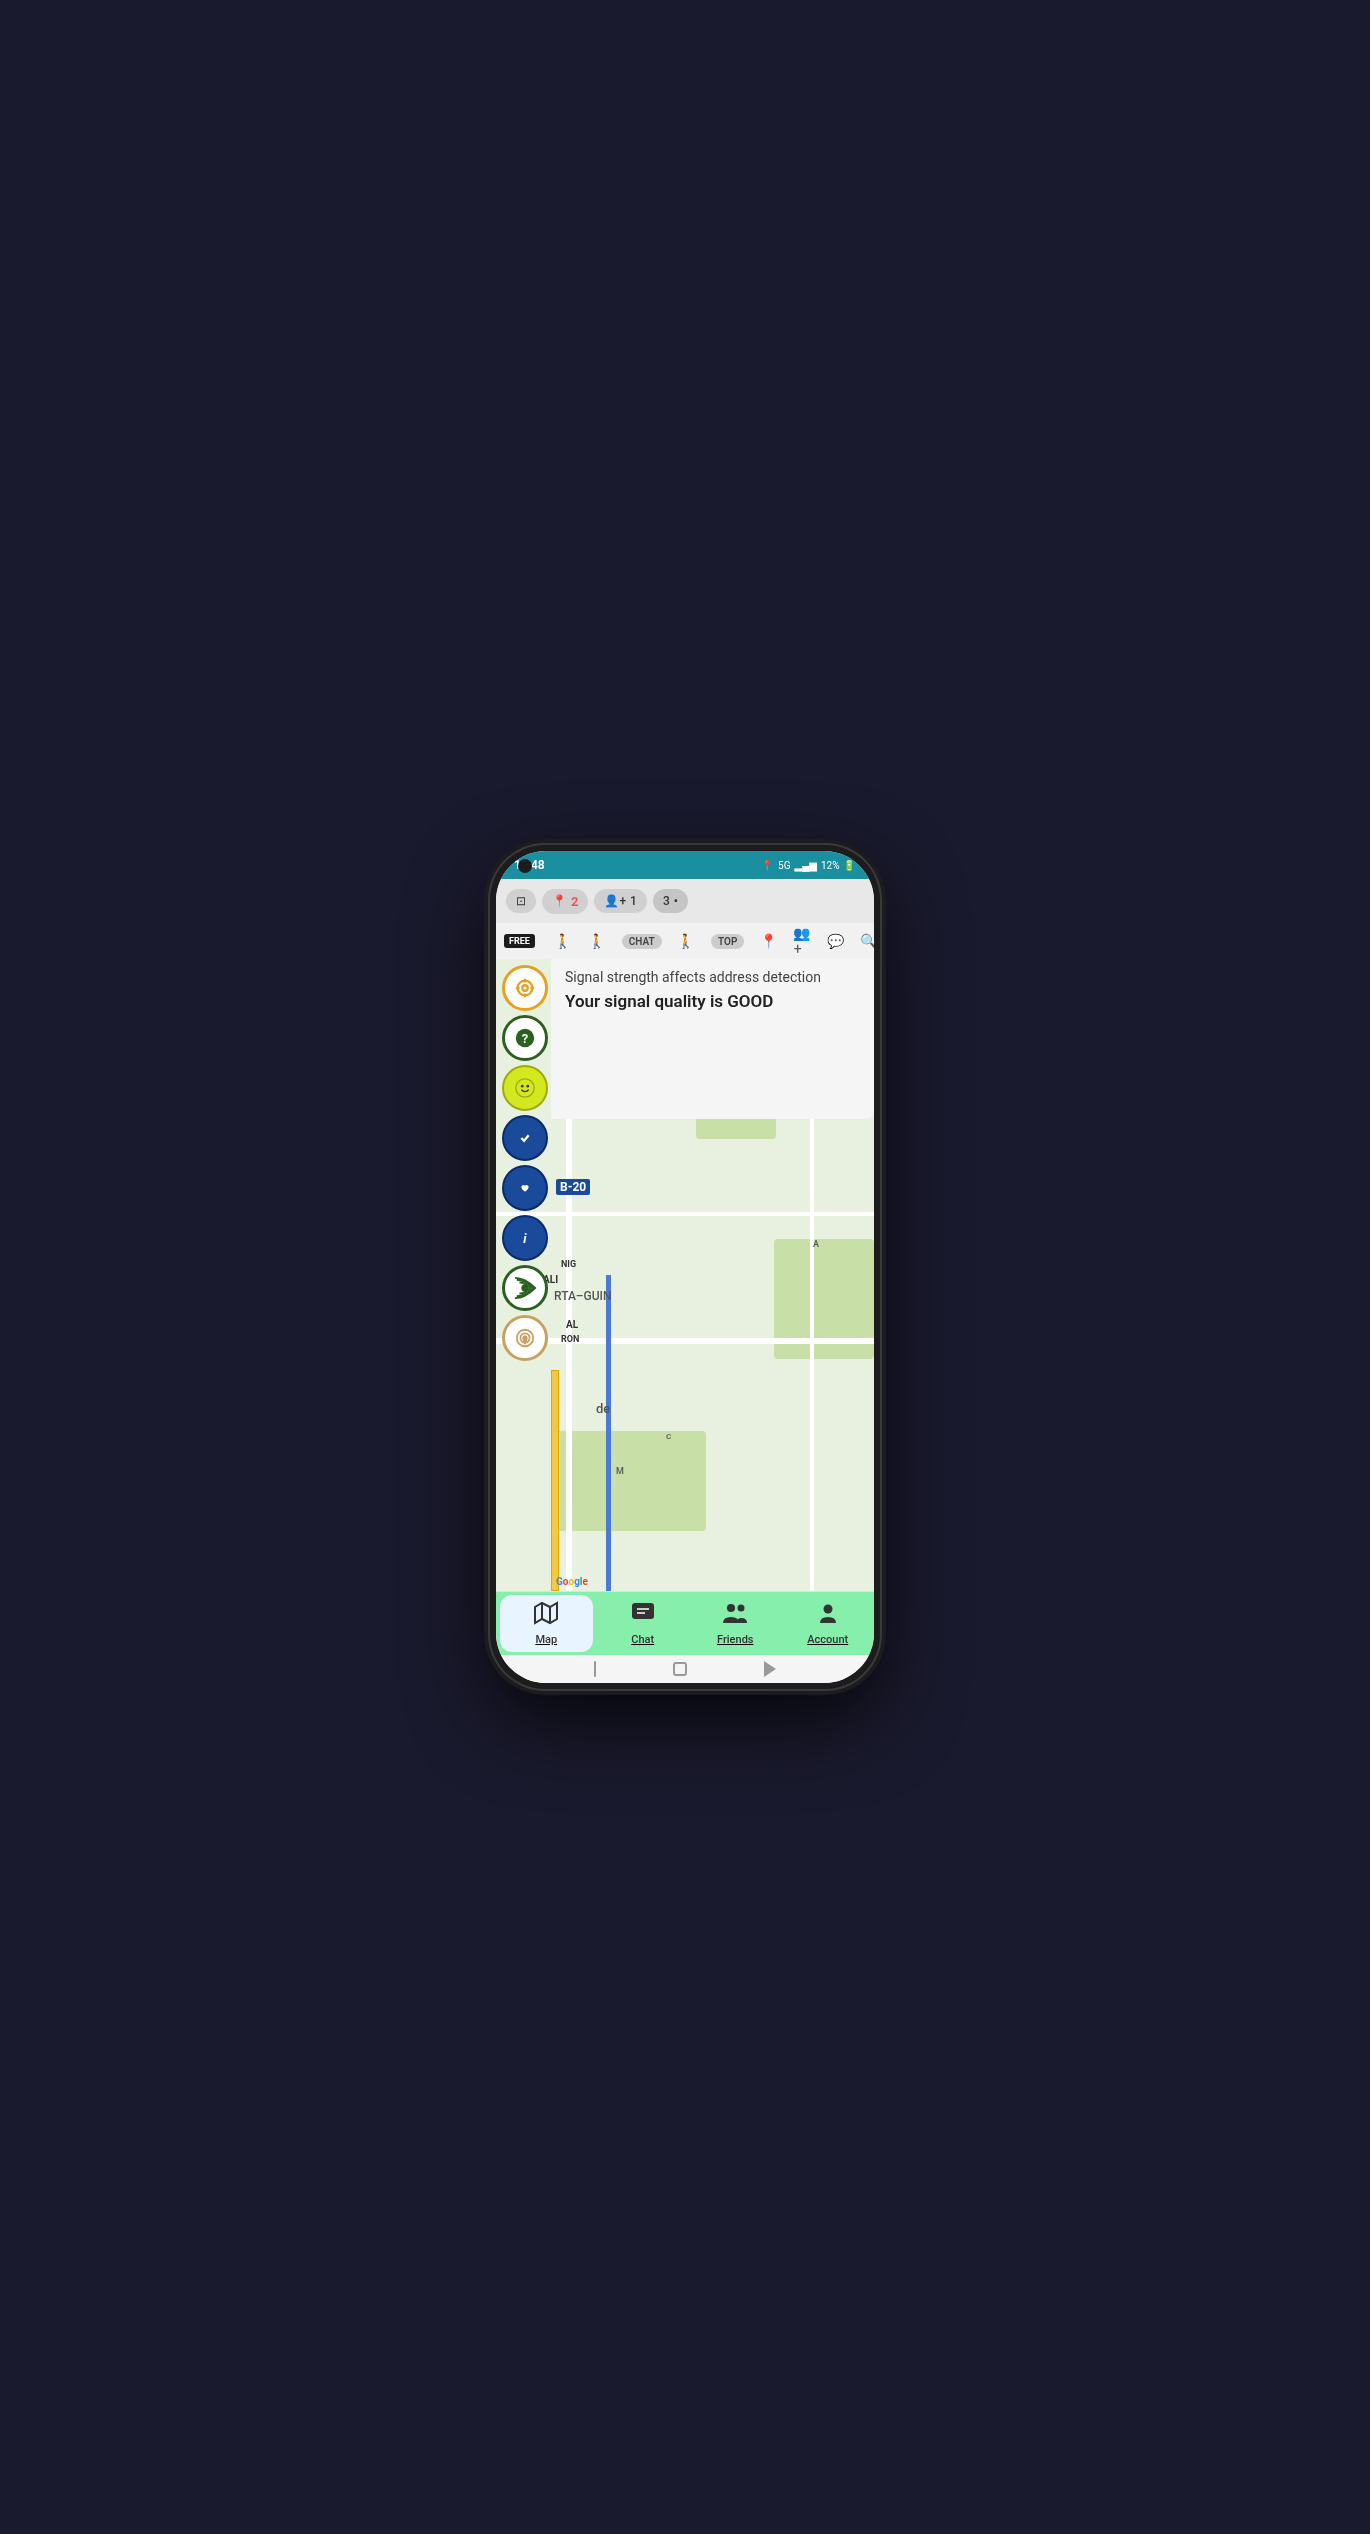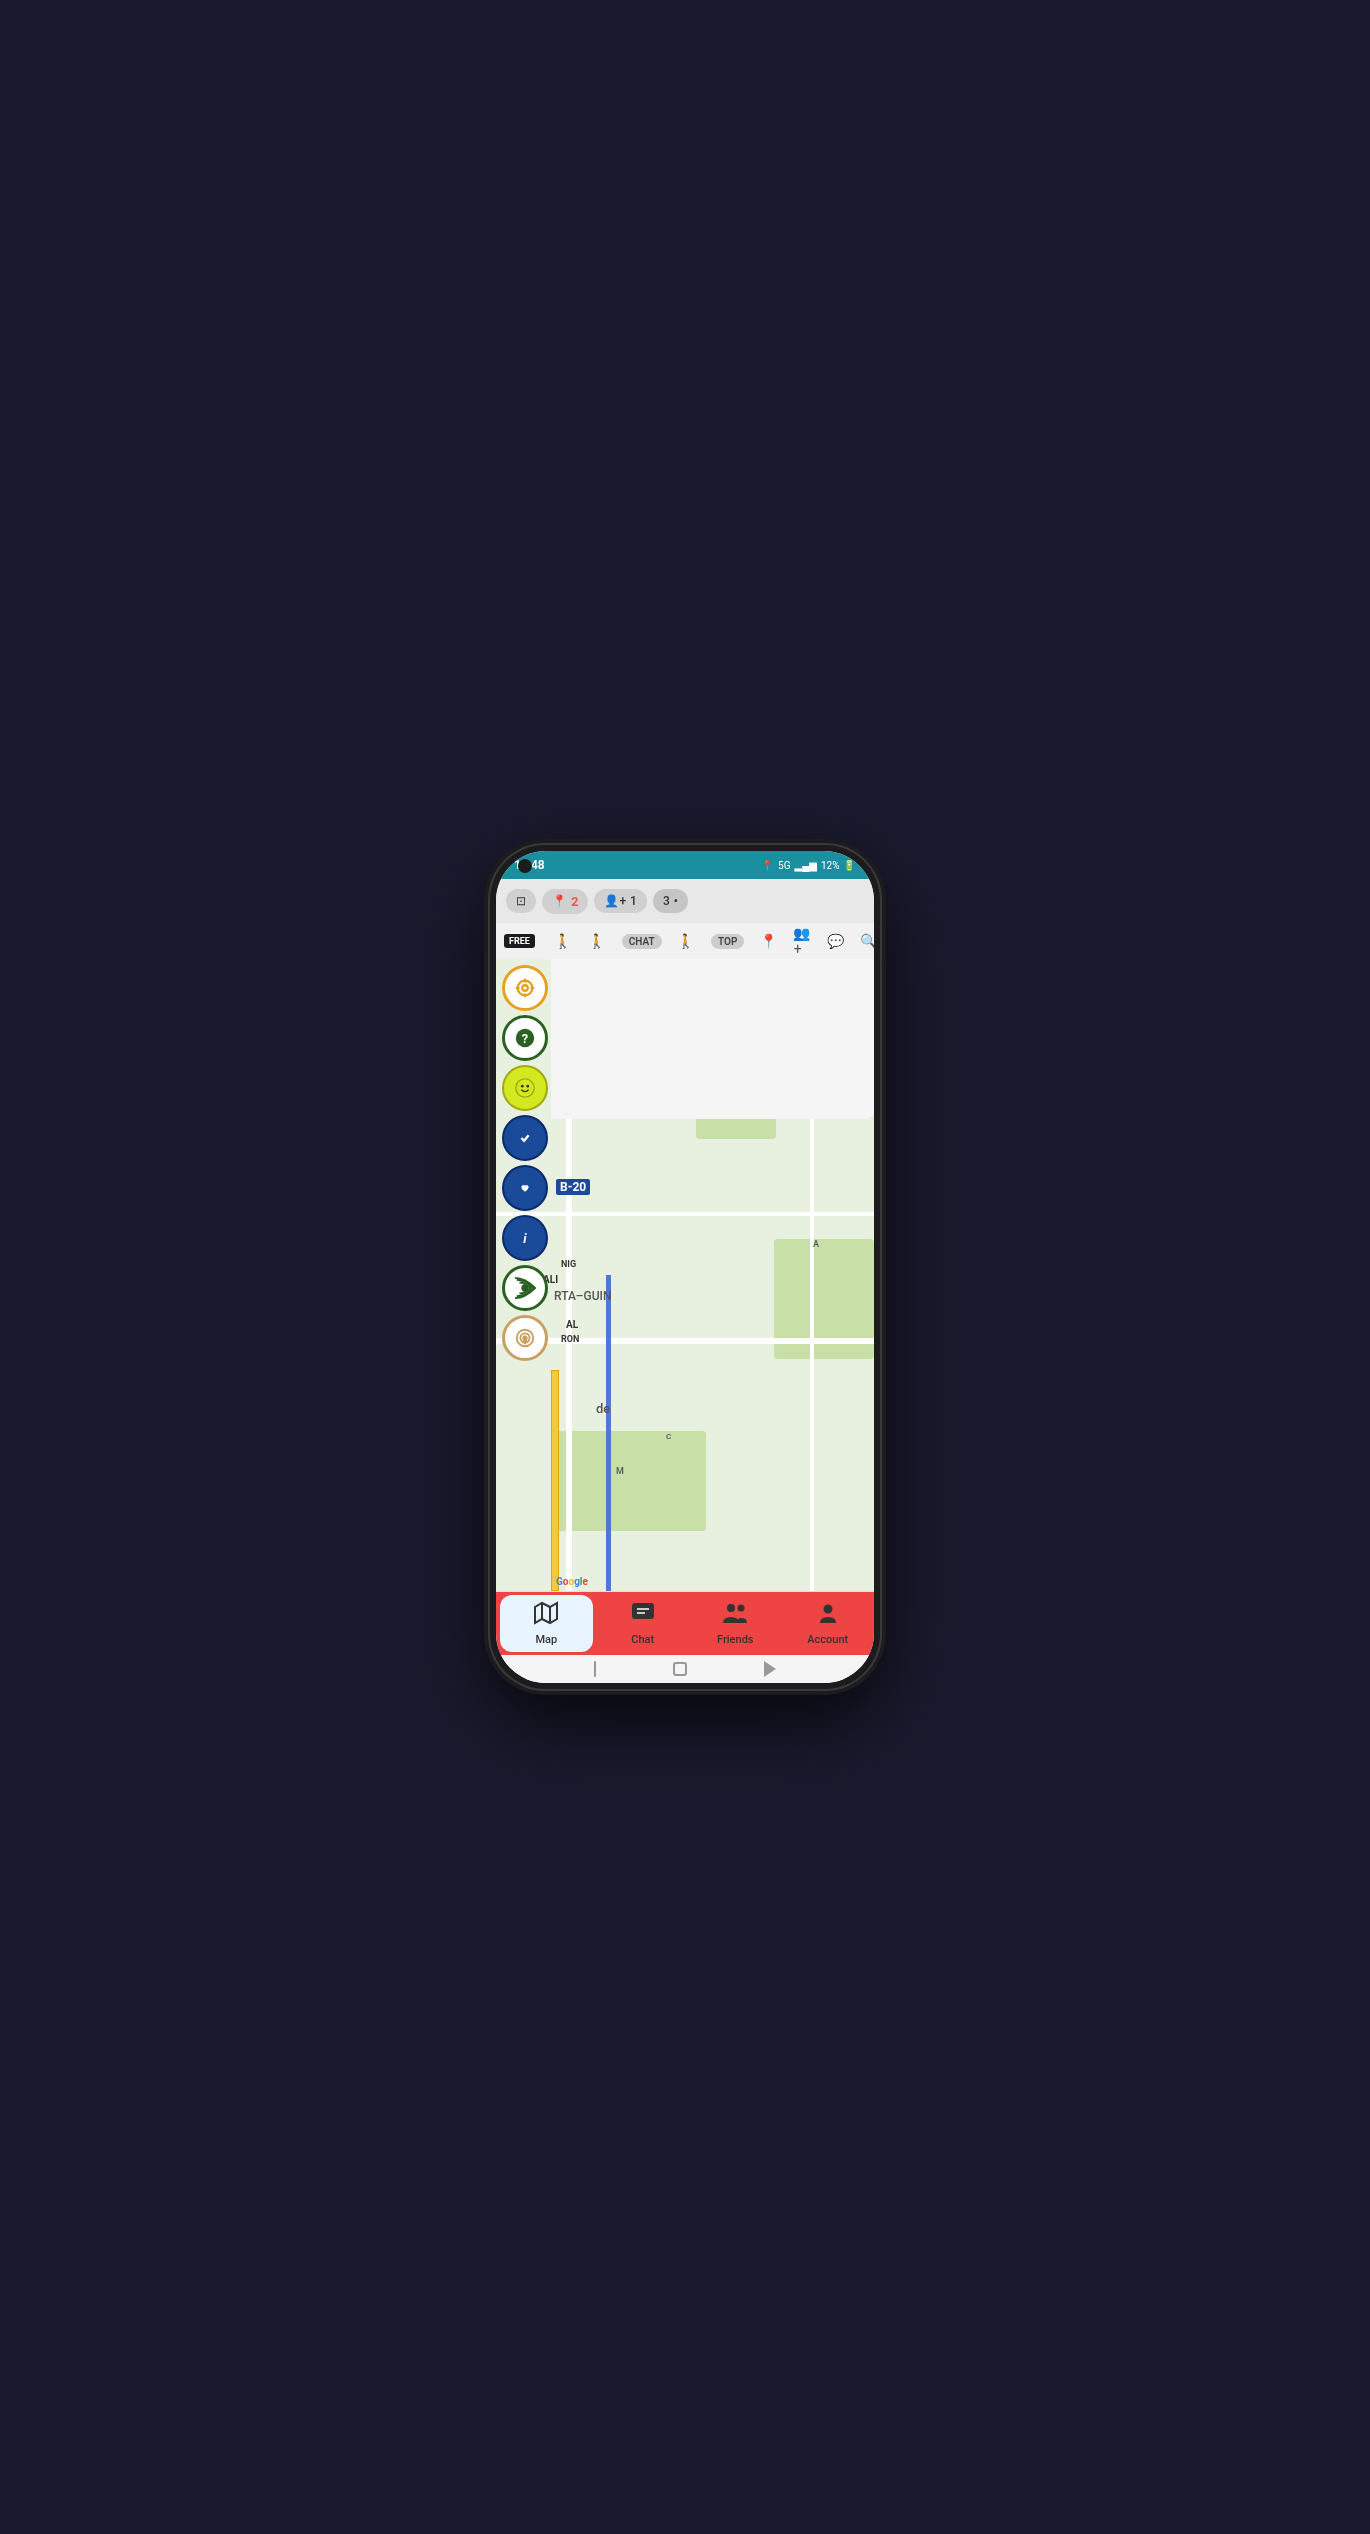--- a/index.html
+++ b/index.html
@@ -282,26 +282,27 @@
       font-weight: 700;
     }
     .google-logo .g { color: #4285f4; }
     .google-logo .o1 { color: #ea4335; }
     .google-logo .o2 { color: #fbbc05; }
     .google-logo .g2 { color: #4285f4; }
     .google-logo .l { color: #34a853; }
     .google-logo .e { color: #ea4335; }
     
     .bottom-nav {
-      background: #ef4444;
+      background: #86efac;
       height: 64px;
       display: flex;
       align-items: center;
       border-top: 1px solid #e0e0e0;
       flex-shrink: 0;
+      text-decoration: underline;
     }
     .nav-item {
       flex: 1;
       display: flex;
       flex-direction: column;
       align-items: center;
       justify-content: center;
       gap: 3px;
       cursor: pointer;
       padding: 6px 0;
@@ -509,20 +510,24 @@
         <div class="map-icon-btn icon-location-ring">
           <svg class="svg-icon" viewBox="0 0 24 24" fill="none" stroke="#c8a060" stroke-width="2">
             <circle cx="12" cy="12" r="9"></circle>
             <circle cx="12" cy="12" r="5"></circle>
             <path d="M12 10 Q13.5 10 14 12 Q13.5 16 12 18 Q10.5 16 10 12 Q10.5 10 12 10Z" fill="#c8a060"></path>
           </svg>
         </div>
       </div>
 
       <div class="connection-panel">
+        <div class="panel-body">
+          <div class="panel-subtitle">Signal strength affects address detection</div>
+          <div class="panel-status">Your signal quality is GOOD</div>
+        </div>
       </div>
     </div>
 
     <div class="bottom-nav">
       <div class="nav-item active">
         <span class="nav-icon">
           <svg width="24" height="24" viewBox="0 0 24 24" fill="none" stroke="#333" stroke-width="2">
             <polygon points="1,6 1,22 8,18 16,22 23,18 23,2 16,6 8,2"></polygon>
             <line x1="8" y1="2" x2="8" y2="18"></line>
             <line x1="16" y1="6" x2="16" y2="22"></line>

